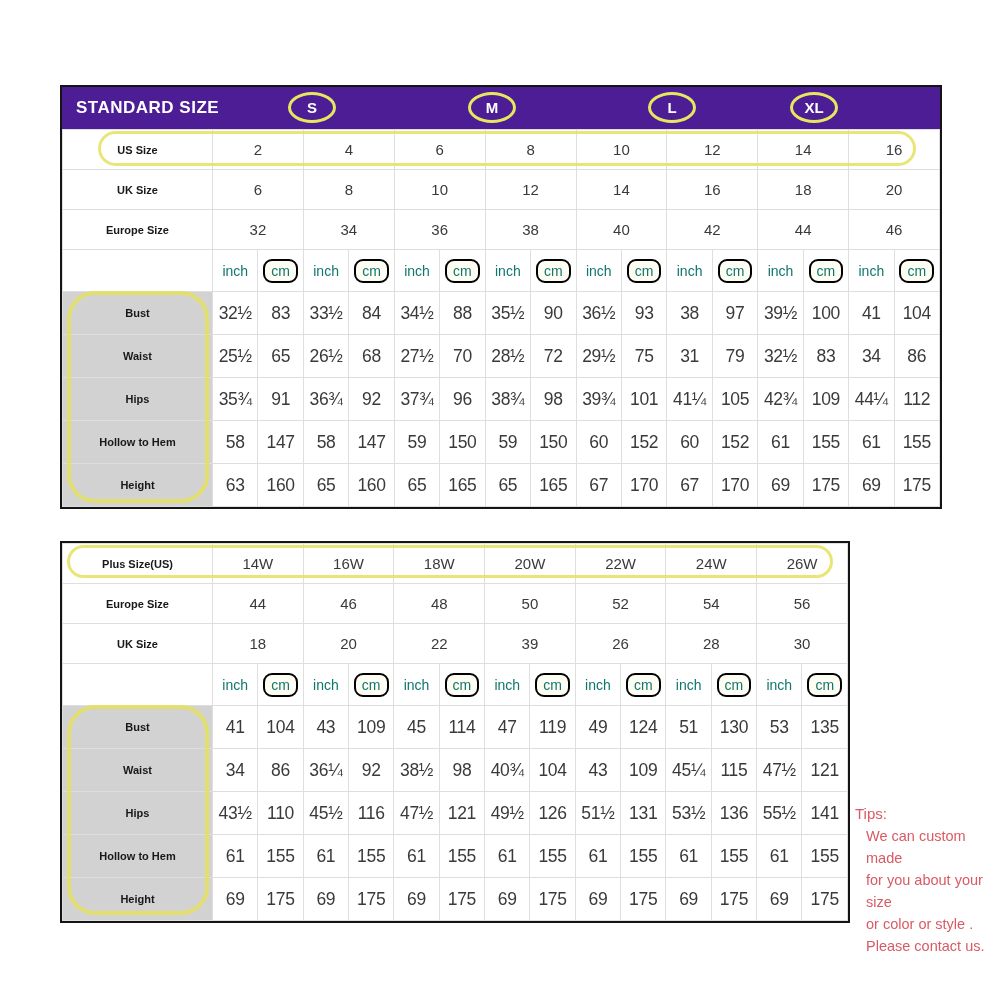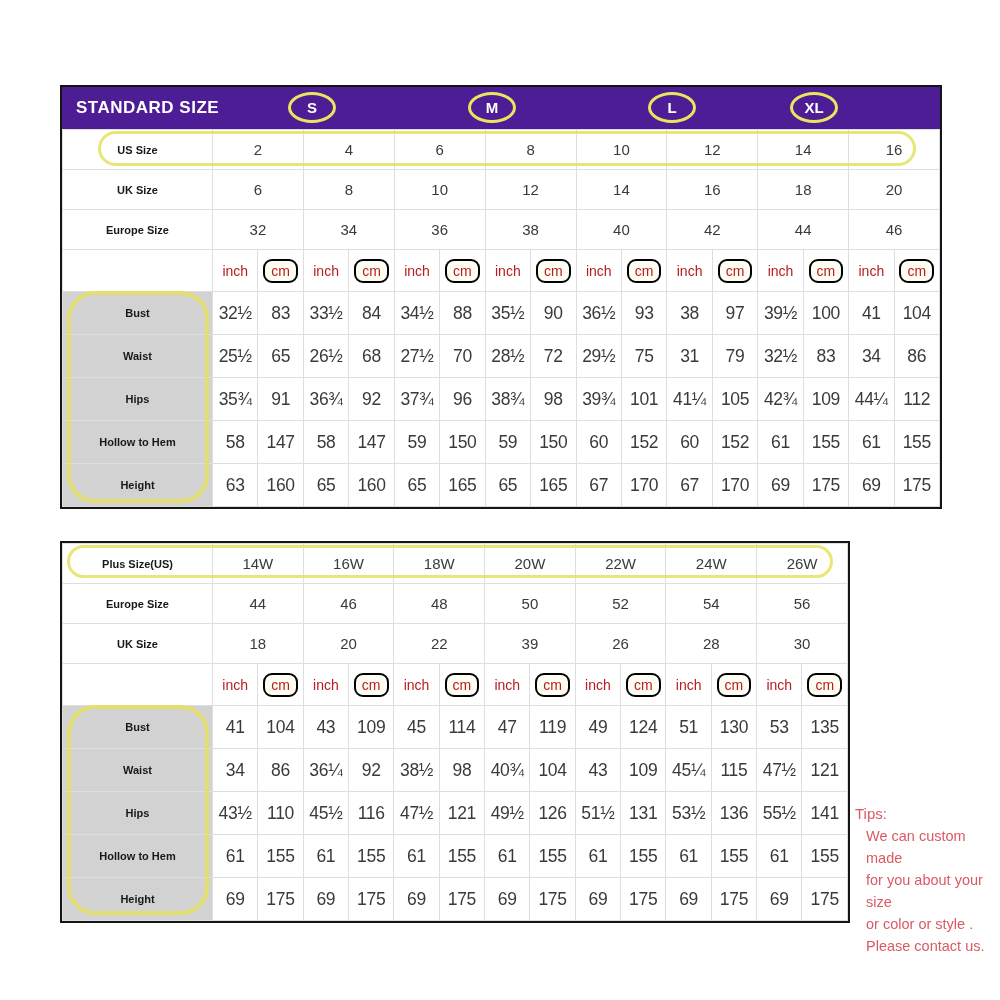--- a/index.html
+++ b/index.html
@@ -31,21 +31,21 @@
   table.grid th,table.grid td{
     border:1px solid #dedede;text-align:center;vertical-align:middle;
     padding:0;overflow:hidden;white-space:nowrap;
   }
   tr.size-row{height:40px;}
   tr.unit-row{height:42px;}
   tr.measure-row{height:43px;}
   th.row-label{font-weight:700;font-size:11px;color:#181818;background:#ffffff;}
   th.row-label.gray{background:#d2d2d2;}
   td.size-val{font-size:15px;color:#3a3a3a;}
-  td.unit-cell{font-size:14px;color:#b91c1c;}
+  td.unit-cell{font-size:14px;color:#0f766e;}
   td.measure-val{font-size:17.5px;color:#3a3a3a;letter-spacing:-0.3px;}
   .cm-box{
     display:inline-block;border:2px solid #000000;border-radius:9px;
     padding:2px 6px;background:rgba(252,250,220,0.35);
   }
 
   
   .deco{position:absolute;pointer-events:none;box-sizing:border-box;
         border:3px solid rgba(229,226,95,0.85);}
   .std-us-highlight{left:36px;top:44px;width:818px;height:35px;border-radius:18px;}

